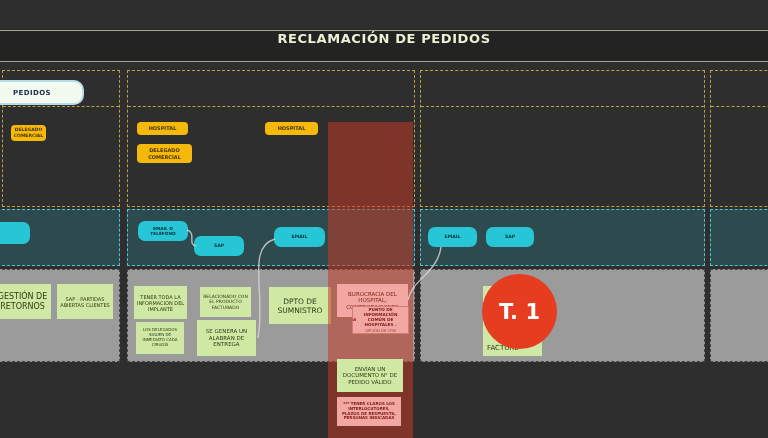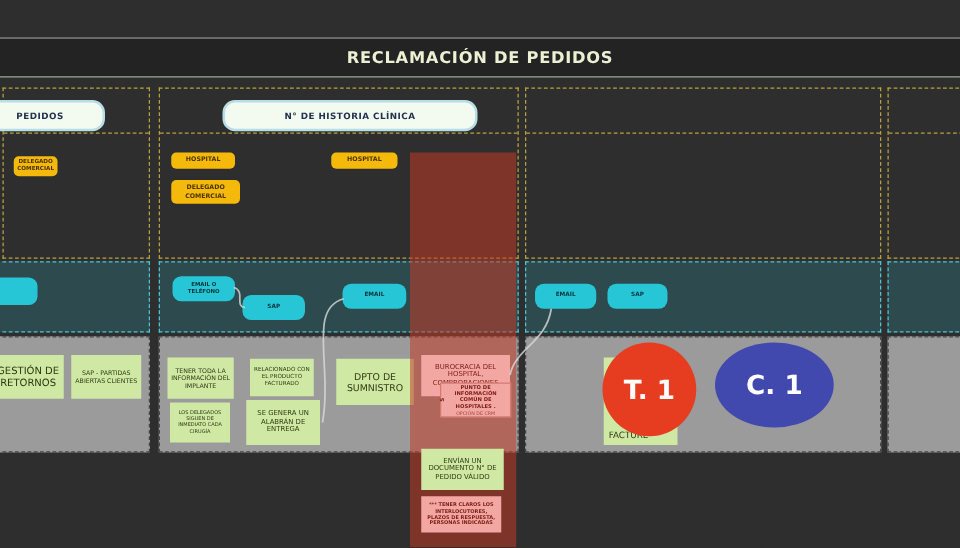--- a/index.html
+++ b/index.html
@@ -1,20 +1,20 @@
 <!DOCTYPE html>
 <html><head>
 <meta charset="utf-8">
 <style>
   html,body{margin:0;padding:0;background:#2e2e2e;}
   .board{position:relative;width:768px;height:438px;background:#2e2e2e;overflow:hidden;
          font-family:"DejaVu Sans",sans-serif;}
   .hline{position:absolute;left:0;width:768px;height:0;border-top:1px solid #c6cdb8;opacity:.75;z-index:1;}
   .titleband{position:absolute;left:0;top:31px;width:768px;height:30px;background:#232323;
-             display:flex;align-items:center;justify-content:center;z-index:1;}
+             display:flex;align-items:flex-start;justify-content:center;z-index:1;}
   .title{color:#ebf1d2;font-weight:bold;font-size:13px;letter-spacing:.6px;}
   .col-frame{position:absolute;border:1px dashed #b9a13e;z-index:1;}
   .col-div{position:absolute;left:0;right:0;top:35px;border-top:1px dashed #b9a13e;}
   .lane-ch{position:absolute;top:209px;height:55px;background:#2d4a4e;border:1px dashed #4cc4d4;z-index:1;}
   .lane-bs{position:absolute;top:269px;height:91px;background:#9b9b9b;border:1px dashed #474747;z-index:1;}
   .red-band{position:absolute;left:328px;top:122px;width:85px;height:316px;
             background:rgba(195,58,38,.55);z-index:3;}
   .header-box{position:absolute;height:21px;background:#f3faf0;border:2px solid #b7dde6;border-radius:10px;
               display:flex;align-items:center;justify-content:center;color:#22324e;font-weight:bold;
               font-size:7px;letter-spacing:.4px;z-index:2;}
@@ -67,23 +67,20 @@
 
   <div class="lane-bs" style="left:-8px;width:126px"></div>
   <div class="lane-bs" style="left:127px;width:286px"></div>
   <div class="lane-bs" style="left:420px;width:283px"></div>
   <div class="lane-bs" style="left:710px;width:75px"></div>
 
   <div class="red-band"></div>
 
   <div class="header-box" style="left:-20px;top:80px;width:100px">
     <span>PEDIDOS</span>
-  </div>
-  <div class="header-box" style="left:178px;top:80px;width:200px">
-    <span>N° DE HISTORIA CLÍNICA</span>
   </div>
 
   <div class="sticky yellow" style="left:11px;top:125px;width:35px;height:16px;font-size:4.5px">
     <span>DELEGADO COMERCIAL</span>
   </div>
   <div class="sticky yellow" style="left:137px;top:122px;width:51px;height:13px;font-size:5px">
     <span>HOSPITAL</span>
   </div>
   <div class="sticky yellow" style="left:137px;top:144px;width:55px;height:19px;font-size:5px">
     <span>DELEGADO COMERCIAL</span>
@@ -145,23 +142,20 @@
     <span class="punto-bold">PUNTO DE INFORMACIÓN COMÚN DE HOSPITALES .</span>
     <span class="punto-sub">OPCIÓN DE CRM</span>
   </div>
   <div class="note pink over-red" style="left:337px;top:397px;width:64px;height:29px;font-size:4px;font-weight:bold">
     <span>*** TENER CLAROS LOS INTERLOCUTORES, PLAZOS DE RESPUESTA, PERSONAS INDICADAS</span>
   </div>
 
   <div class="badge" style="left:482px;top:274px;width:75px;height:75px;background:#e63c20">
     <span>T. 1</span>
   </div>
-  <div class="badge" style="left:572px;top:274px;width:95px;height:68px;background:#4149ae">
-    <span>C. 1</span>
-  </div>
 
   <svg class="connectors" width="768" height="438" viewBox="0 0 768 438">
     <path d="M187,230 C197,233 187,245 196,246"></path>
     <path d="M275,239 C246,247 266,292 258,338"></path>
     <path d="M441,247 C437,274 412,279 408,300"></path>
   </svg>
 
 </div>
 
 </body></html>

